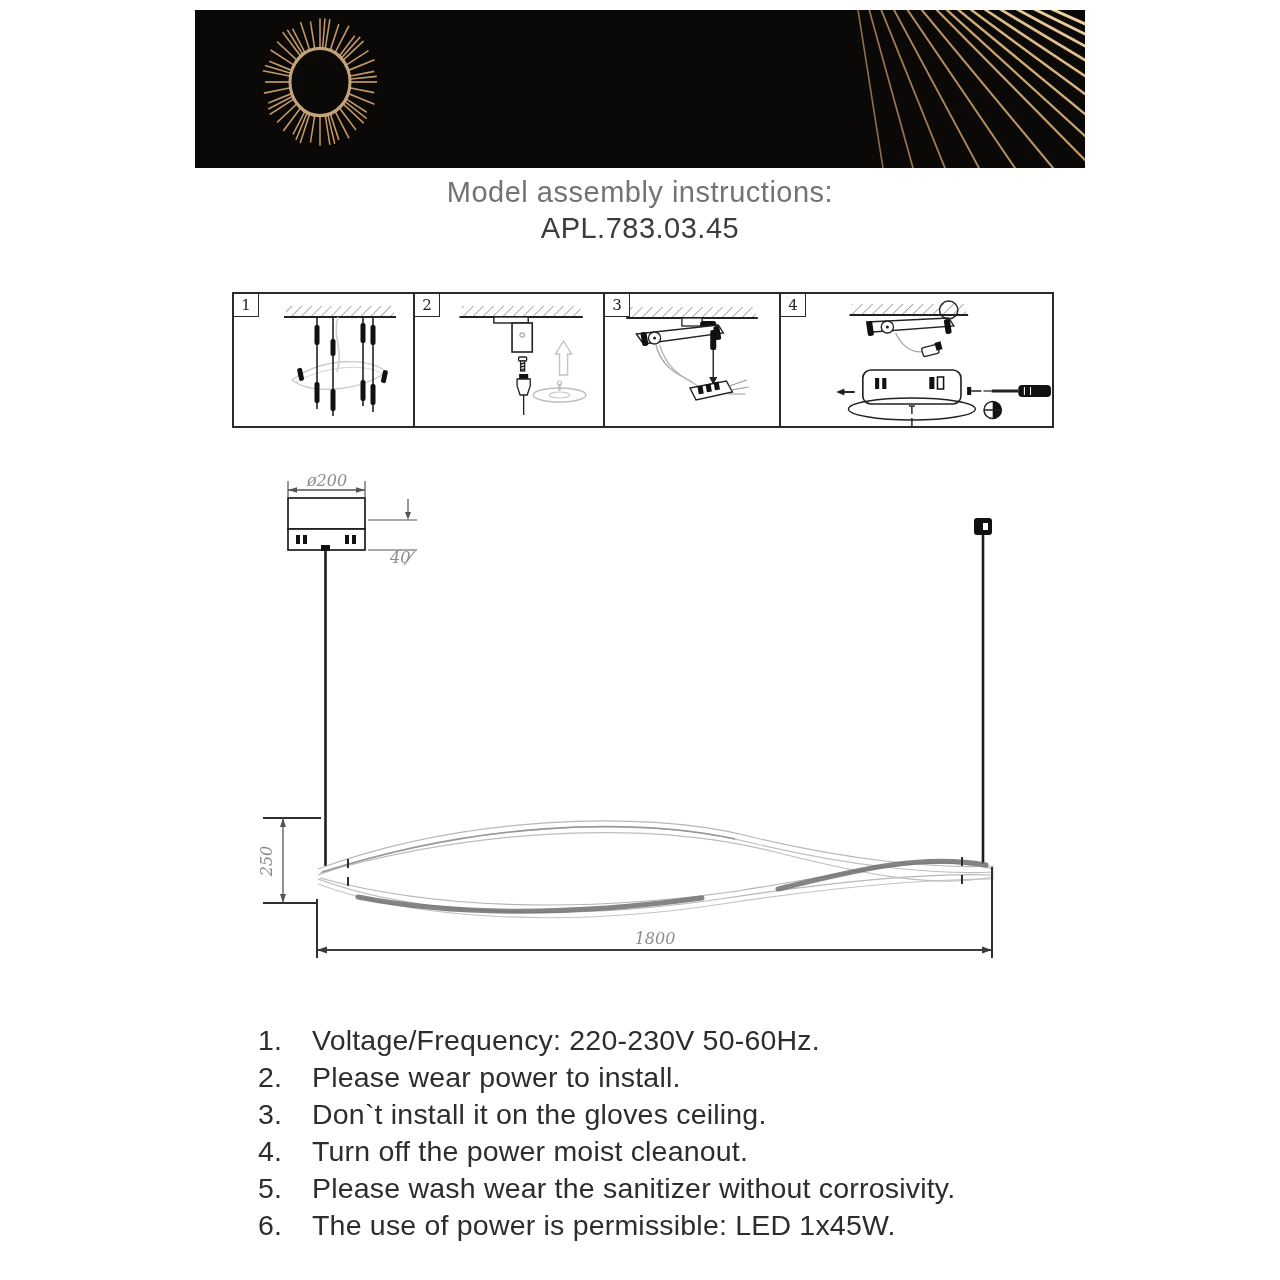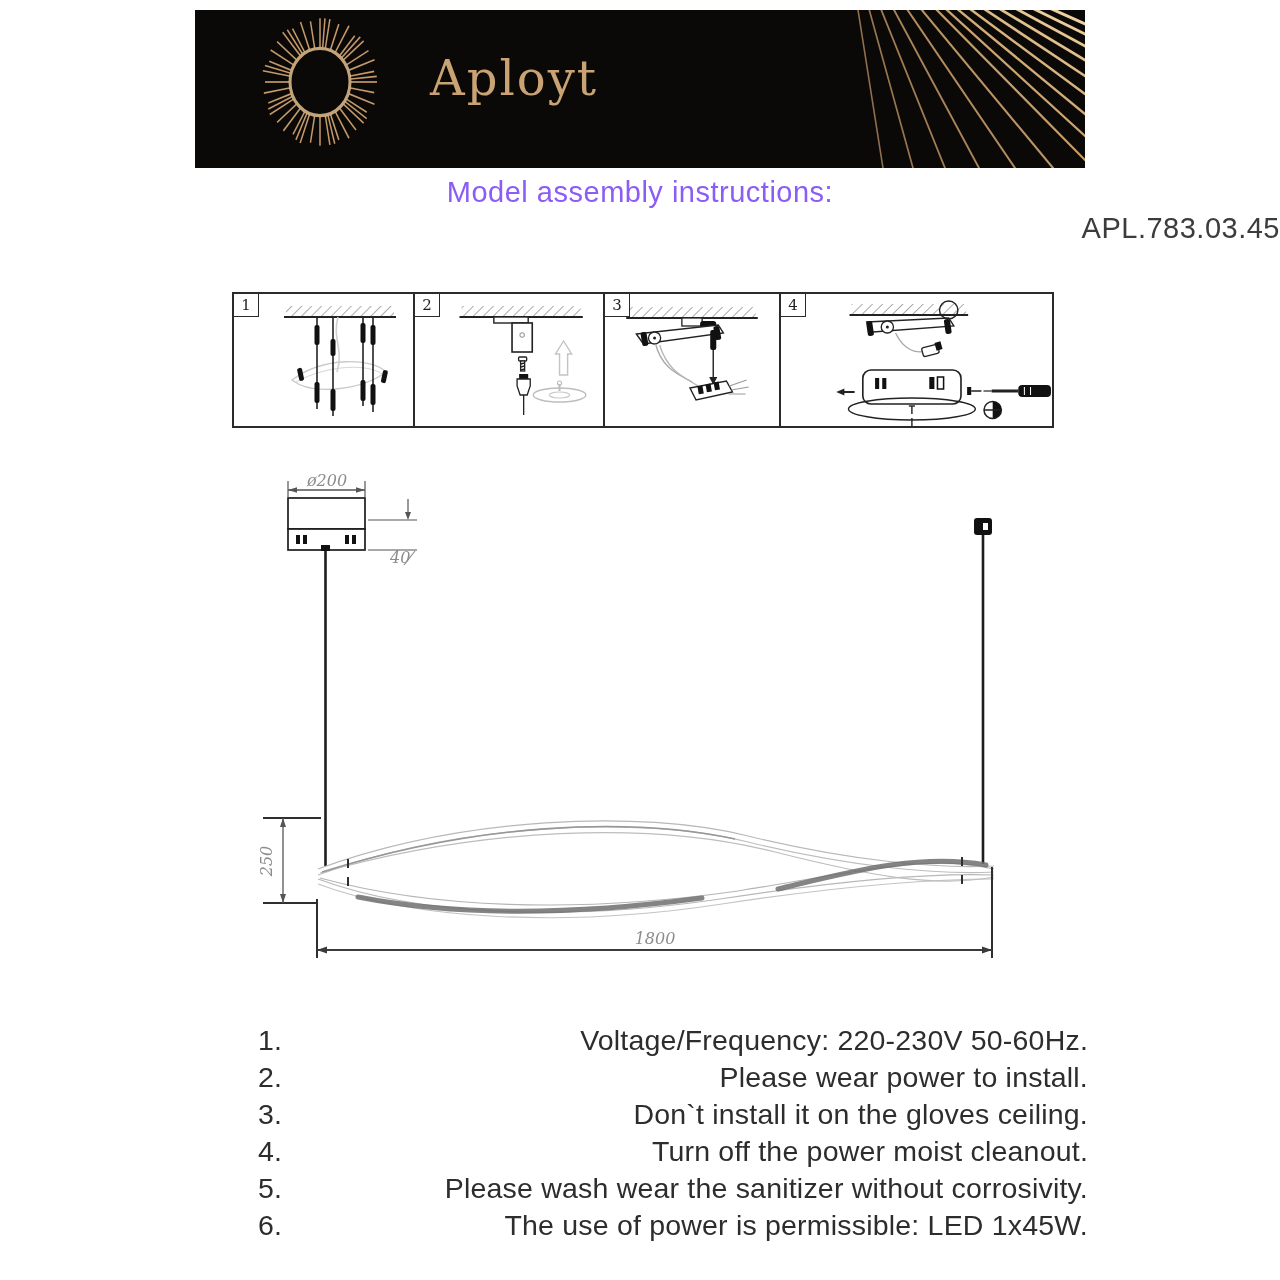--- a/index.html
+++ b/index.html
@@ -5,41 +5,41 @@
   html,body{margin:0;padding:0;background:#ffffff;}
   .page{position:relative;width:1280px;height:1280px;background:#ffffff;overflow:hidden;
         font-family:"Liberation Sans",sans-serif;}
   
   .banner{position:absolute;left:195px;top:10px;width:890px;height:158px;background:#0b0907;}
   .banner svg{position:absolute;left:0;top:0;}
   .brand{position:absolute;left:235px;top:40px;font-family:"DejaVu Serif",serif;
          font-size:48px;font-weight:400;color:#c9a373;letter-spacing:2px;white-space:nowrap;}
   
   .title-line1{position:absolute;left:0;top:176px;width:1280px;text-align:center;
-               font-size:29px;color:#8b5cf6;letter-spacing:.5px;}
-  .title-line2{position:absolute;left:0;top:212px;width:1280px;text-align:right;
+               font-size:29px;color:#737373;letter-spacing:.5px;}
+  .title-line2{position:absolute;left:0;top:212px;width:1280px;text-align:center;
                font-size:29px;color:#3c3c3c;letter-spacing:.5px;}
   
   .steps{position:absolute;left:232px;top:292px;width:822px;height:136px;
          border:2px solid #2b2b2b;box-sizing:border-box;display:flex;background:#fff;}
   .step{position:relative;height:100%;border-right:2px solid #2b2b2b;box-sizing:border-box;}
   .step:last-child{border-right:none;flex:1;}
   .step-num{position:absolute;left:0;top:0;width:24px;height:22px;background:#fff;
             border-right:1.6px solid #2b2b2b;border-bottom:1.6px solid #2b2b2b;
             font-family:"DejaVu Serif",serif;font-size:15px;color:#1e1e1e;
             display:flex;align-items:center;justify-content:center;z-index:2;}
   .step svg{position:absolute;left:0;top:0;width:100%;height:100%;}
   
   .drawing{position:absolute;left:230px;top:460px;width:824px;height:520px;}
   .dim-label{font-family:"DejaVu Serif",serif;font-style:italic;font-size:16px;fill:#8c8c8c;}
   
   .notes{position:absolute;left:258px;top:1022px;width:830px;color:#2d2d2d;}
   .note-row{display:flex;font-size:28.5px;line-height:37px;letter-spacing:.2px;}
   .note-num{flex:0 0 54px;}
-  .note-text{flex:1;white-space:nowrap;text-align:right;}
+  .note-text{flex:1;white-space:nowrap;}
 </style>
 </head>
 <body>
 
 <div class="page">
 
   <div class="banner">
     <svg width="890" height="158" viewBox="0 0 890 158">
 
       <g transform="translate(125,72) scale(1,1.12)">
@@ -105,21 +105,20 @@
         <line x1="648" y1="-95" x2="890" y2="126" stroke="#cba471" stroke-width="2.3"></line>
         <line x1="648" y1="-95" x2="890" y2="104" stroke="#d2ac78" stroke-width="2.4"></line>
         <line x1="648" y1="-95" x2="890" y2="84" stroke="#d8b37f" stroke-width="2.5"></line>
         <line x1="648" y1="-95" x2="890" y2="66" stroke="#ddba87" stroke-width="2.6"></line>
         <line x1="648" y1="-95" x2="890" y2="50" stroke="#e2c08e" stroke-width="2.7"></line>
         <line x1="648" y1="-95" x2="890" y2="36" stroke="#e6c695" stroke-width="2.8"></line>
         <line x1="648" y1="-95" x2="890" y2="24" stroke="#eacb9b" stroke-width="2.9"></line>
         <line x1="648" y1="-95" x2="890" y2="14" stroke="#edd0a2" stroke-width="3"></line>
       </g>
     </svg>
-    <div class="brand">Aployt</div>
   </div>
 
   <div class="title-line1">Model assembly instructions:</div>
   <div class="title-line2">APL.783.03.45</div>
 
   <div class="steps">
 
     <div class="step" style="width:181px">
       <div class="step-num">1</div>
       <svg viewBox="0 0 179 132" preserveAspectRatio="none">

